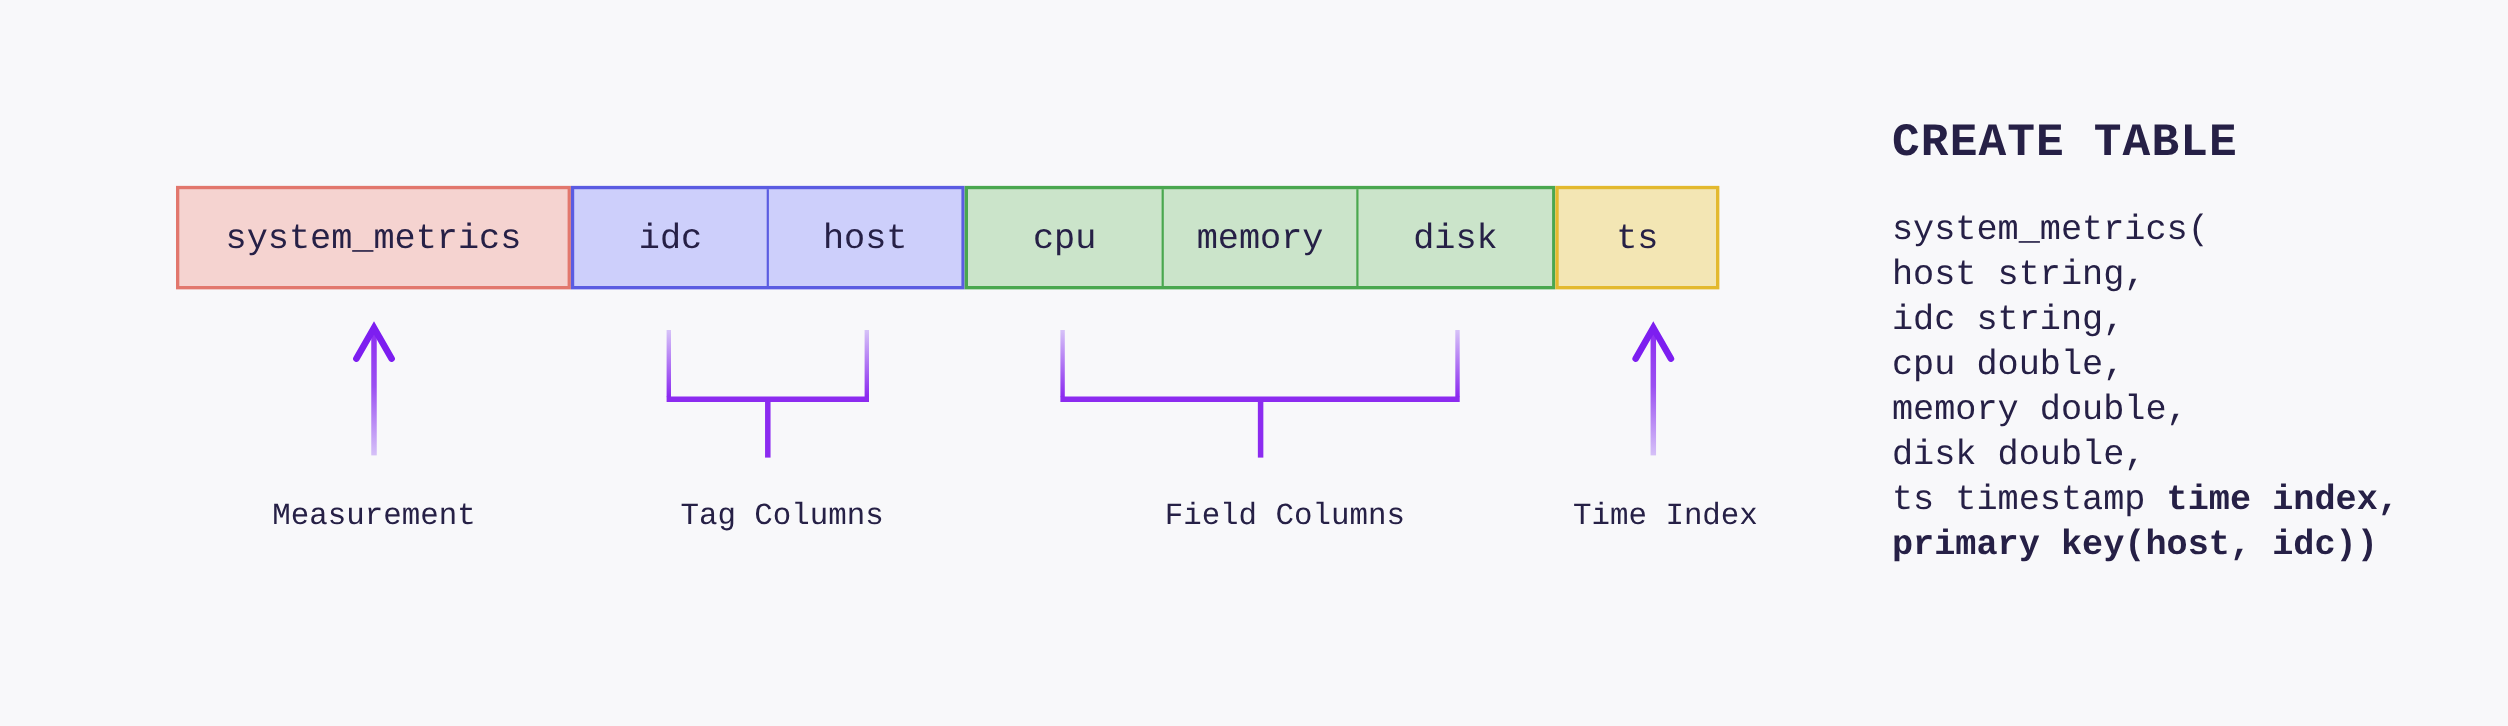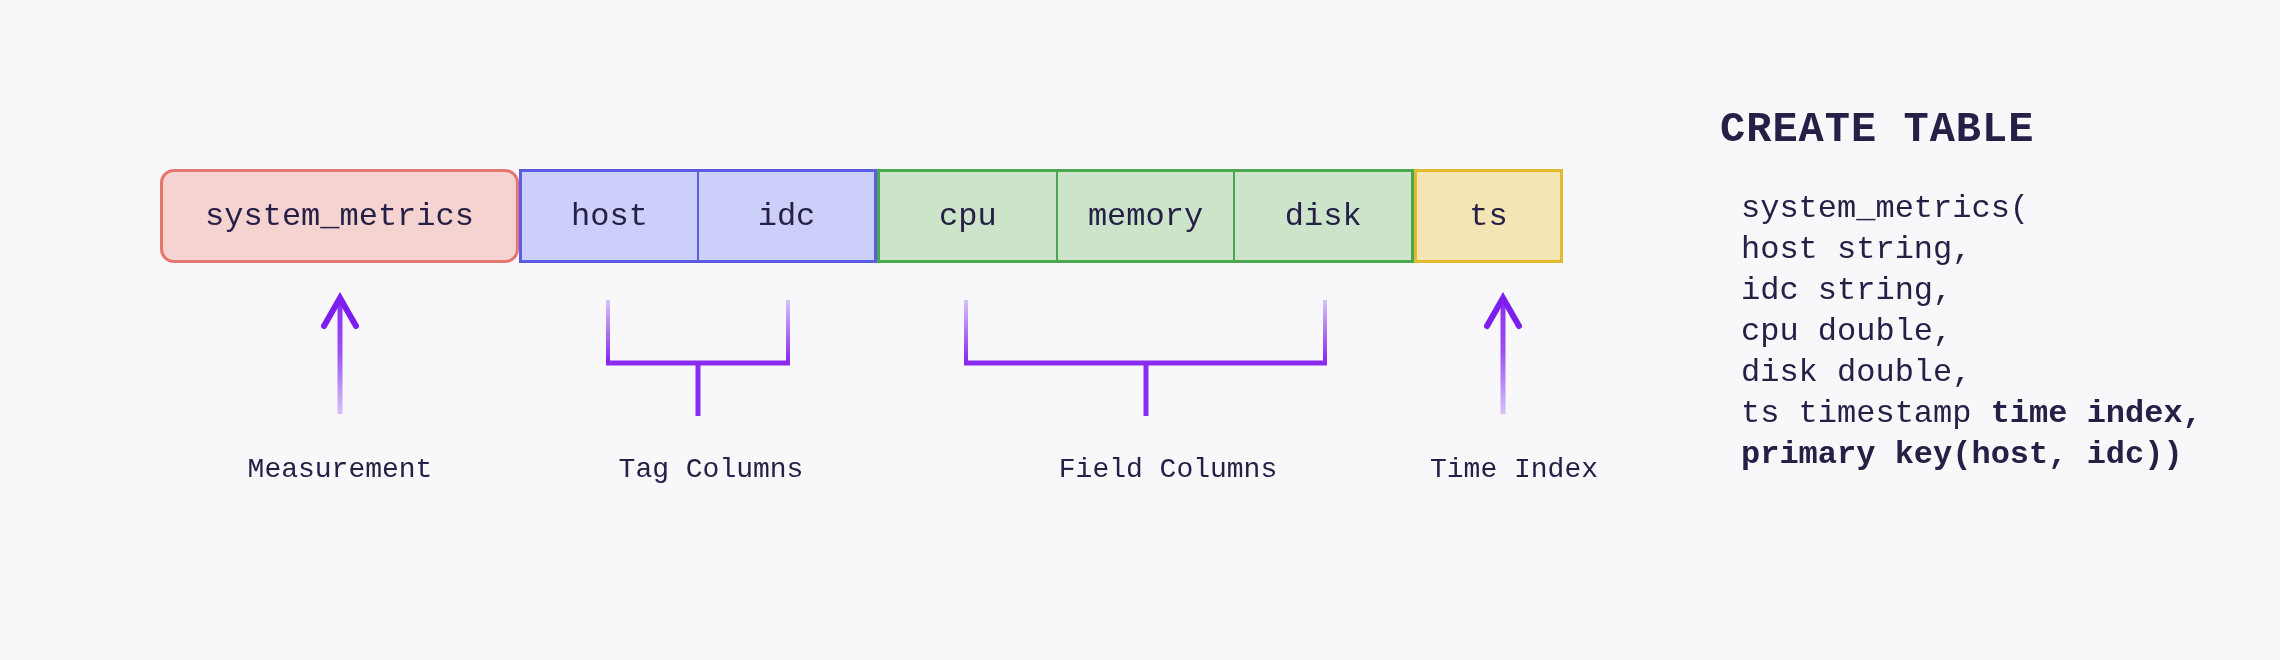--- a/index.html
+++ b/index.html
@@ -14,21 +14,21 @@
   html,body{margin:0;padding:0;}
   .canvas{
     position:relative; width:2280px; height:660px;
     background:var(--background);
     font-family:"Liberation Mono","DejaVu Sans Mono",monospace;
     color:var(--text);
     overflow:hidden;
   }
   .box-row{position:absolute; left:160px; top:169px; height:94px; display:flex;}
   .group{display:flex; box-sizing:border-box; border:3px solid; height:94px;}
-  .group.measurement{width:359px; background:var(--measurement-fill); border-color:var(--measurement-border);border-radius:14px;}
+  .group.measurement{width:359px; background:var(--measurement-fill); border-color:var(--measurement-border);}
   .group.tags{width:358px; background:var(--tag-fill); border-color:var(--tag-border);}
   .group.fields{width:537px; background:var(--field-fill); border-color:var(--field-border);}
   .group.time{width:149px; background:var(--time-fill); border-color:var(--time-border);}
   .cell{
     flex:1; display:flex; align-items:center; justify-content:center;
     font-size:32px; white-space:nowrap;
   }
   .group.tags .cell + .cell{border-left:2px solid var(--tag-border);}
   .group.fields .cell + .cell{border-left:2px solid var(--field-border);}
   .annot-layer{position:absolute; inset:0; width:2280px; height:660px;}
@@ -38,36 +38,36 @@
   }
   .label.measurement{left:340px;}
   .label.tags{left:711px;}
   .label.fields{left:1168px;}
   .label.time{left:1514px;}
   .sql{position:absolute; left:1720px; top:104px; width:540px;}
   .sql-heading{
     font-size:42px; font-weight:bold; letter-spacing:1px;
     line-height:52px; white-space:nowrap;
   }
-  .sql-body{margin-top:32px;margin-left:21px;}
+  .sql-body{margin-top:32px;}
   .sql-line{font-size:32px; line-height:41px; white-space:nowrap;}
   .sql-line b{font-weight:bold;}
 </style>
 </head>
 <body>
 
 <div class="canvas">
 
   <div class="box-row">
     <div class="group measurement">
       <div class="cell">system_metrics</div>
     </div>
     <div class="group tags">
+      <div class="cell">idc</div>
       <div class="cell">host</div>
-      <div class="cell">idc</div>
     </div>
     <div class="group fields">
       <div class="cell">cpu</div>
       <div class="cell">memory</div>
       <div class="cell">disk</div>
     </div>
     <div class="group time">
       <div class="cell">ts</div>
     </div>
   </div>
@@ -115,19 +115,20 @@
   <div class="label fields">Field Columns</div>
   <div class="label time">Time Index</div>
 
   <div class="sql">
     <div class="sql-heading">CREATE TABLE</div>
     <div class="sql-body">
       <div class="sql-line"><span>system_metrics(</span><b></b></div>
       <div class="sql-line"><span>host string,</span><b></b></div>
       <div class="sql-line"><span>idc string,</span><b></b></div>
       <div class="sql-line"><span>cpu double,</span><b></b></div>
+      <div class="sql-line"><span>memory double,</span><b></b></div>
       <div class="sql-line"><span>disk double,</span><b></b></div>
       <div class="sql-line"><span>ts timestamp </span><b>time index,</b></div>
       <div class="sql-line"><span></span><b>primary key(host, idc))</b></div>
     </div>
   </div>
 
 </div>
 
 </body></html>

